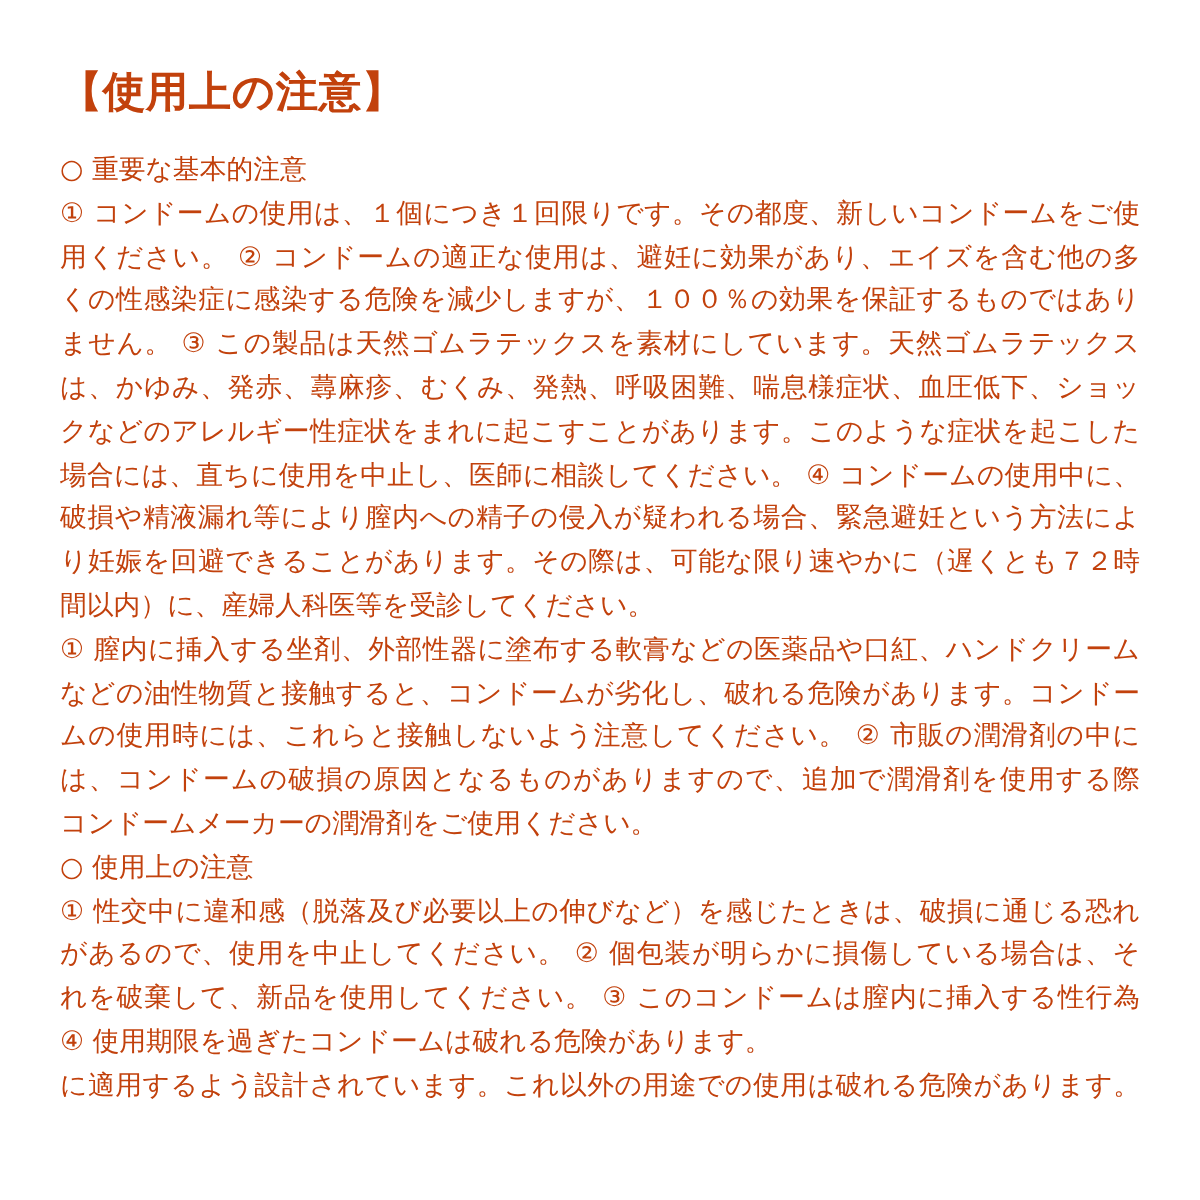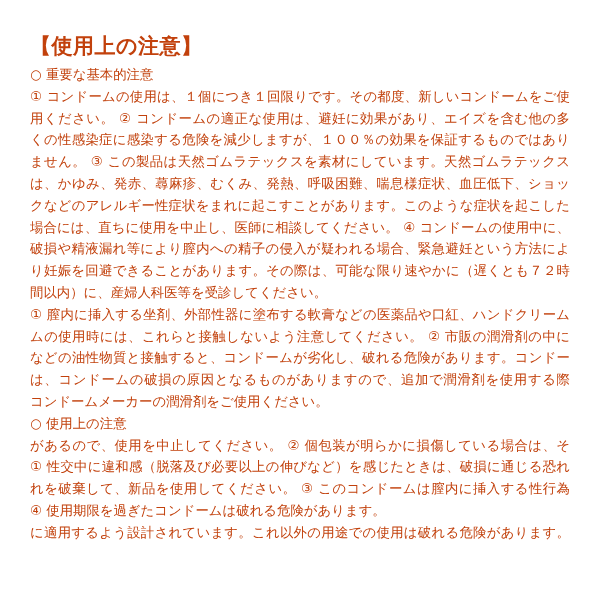--- a/index.html
+++ b/index.html
@@ -21,21 +21,21 @@
     color: #c2410c;
   }
   .doc-title {
     font-size: 21px;
     line-height: 24px;
     font-weight: 700;
     letter-spacing: 0.5px;
     white-space: nowrap;
   }
   .text-block {
-    margin-top: 6px;
+    margin-top: 17px;
     font-size: 13.4px;
     font-weight: 500;
   }
   .row {
     height: 21.8px;
     line-height: 21.8px;
     white-space: nowrap;
   }
   .fill {
     white-space: normal;
@@ -62,27 +62,27 @@
       <div class="row fill">くの性感染症に感染する危険を減少しますが、１００％の効果を保証するものではあり</div>
       <div class="row fill">ません。 ③ この製品は天然ゴムラテックスを素材にしています。天然ゴムラテックス</div>
       <div class="row fill">は、かゆみ、発赤、蕁麻疹、むくみ、発熱、呼吸困難、喘息様症状、血圧低下、ショッ</div>
       <div class="row fill">クなどのアレルギー性症状をまれに起こすことがあります。このような症状を起こした</div>
       <div class="row fill">場合には、直ちに使用を中止し、医師に相談してください。 ④ コンドームの使用中に、</div>
       <div class="row fill">破損や精液漏れ等により膣内への精子の侵入が疑われる場合、緊急避妊という方法によ</div>
       <div class="row fill">り妊娠を回避できることがあります。その際は、可能な限り速やかに（遅くとも７２時</div>
       <div class="row last">間以内）に、産婦人科医等を受診してください。</div>
 
       <div class="row fill">① 膣内に挿入する坐剤、外部性器に塗布する軟膏などの医薬品や口紅、ハンドクリーム</div>
+      <div class="row fill">などの油性物質と接触すると、コンドームが劣化し、破れる危険があります。コンドー</div>
       <div class="row fill">ムの使用時には、これらと接触しないよう注意してください。 ② 市販の潤滑剤の中に</div>
-      <div class="row fill">などの油性物質と接触すると、コンドームが劣化し、破れる危険があります。コンドー</div>
       <div class="row fill">は、コンドームの破損の原因となるものがありますので、追加で潤滑剤を使用する際は、</div>
       <div class="row last">コンドームメーカーの潤滑剤をご使用ください。</div>
 
       <div class="row heading">○ 使用上の注意</div>
+      <div class="row fill">① 性交中に違和感（脱落及び必要以上の伸びなど）を感じたときは、破損に通じる恐れ</div>
       <div class="row fill">があるので、使用を中止してください。 ② 個包装が明らかに損傷している場合は、そ</div>
-      <div class="row fill">① 性交中に違和感（脱落及び必要以上の伸びなど）を感じたときは、破損に通じる恐れ</div>
       <div class="row fill">れを破棄して、新品を使用してください。 ③ このコンドームは膣内に挿入する性行為</div>
       <div class="row last">④ 使用期限を過ぎたコンドームは破れる危険があります。</div>
       <div class="row fill">に適用するよう設計されています。これ以外の用途での使用は破れる危険があります。</div>
 
     </div>
   </div>
 </div>
 
 </body></html>

